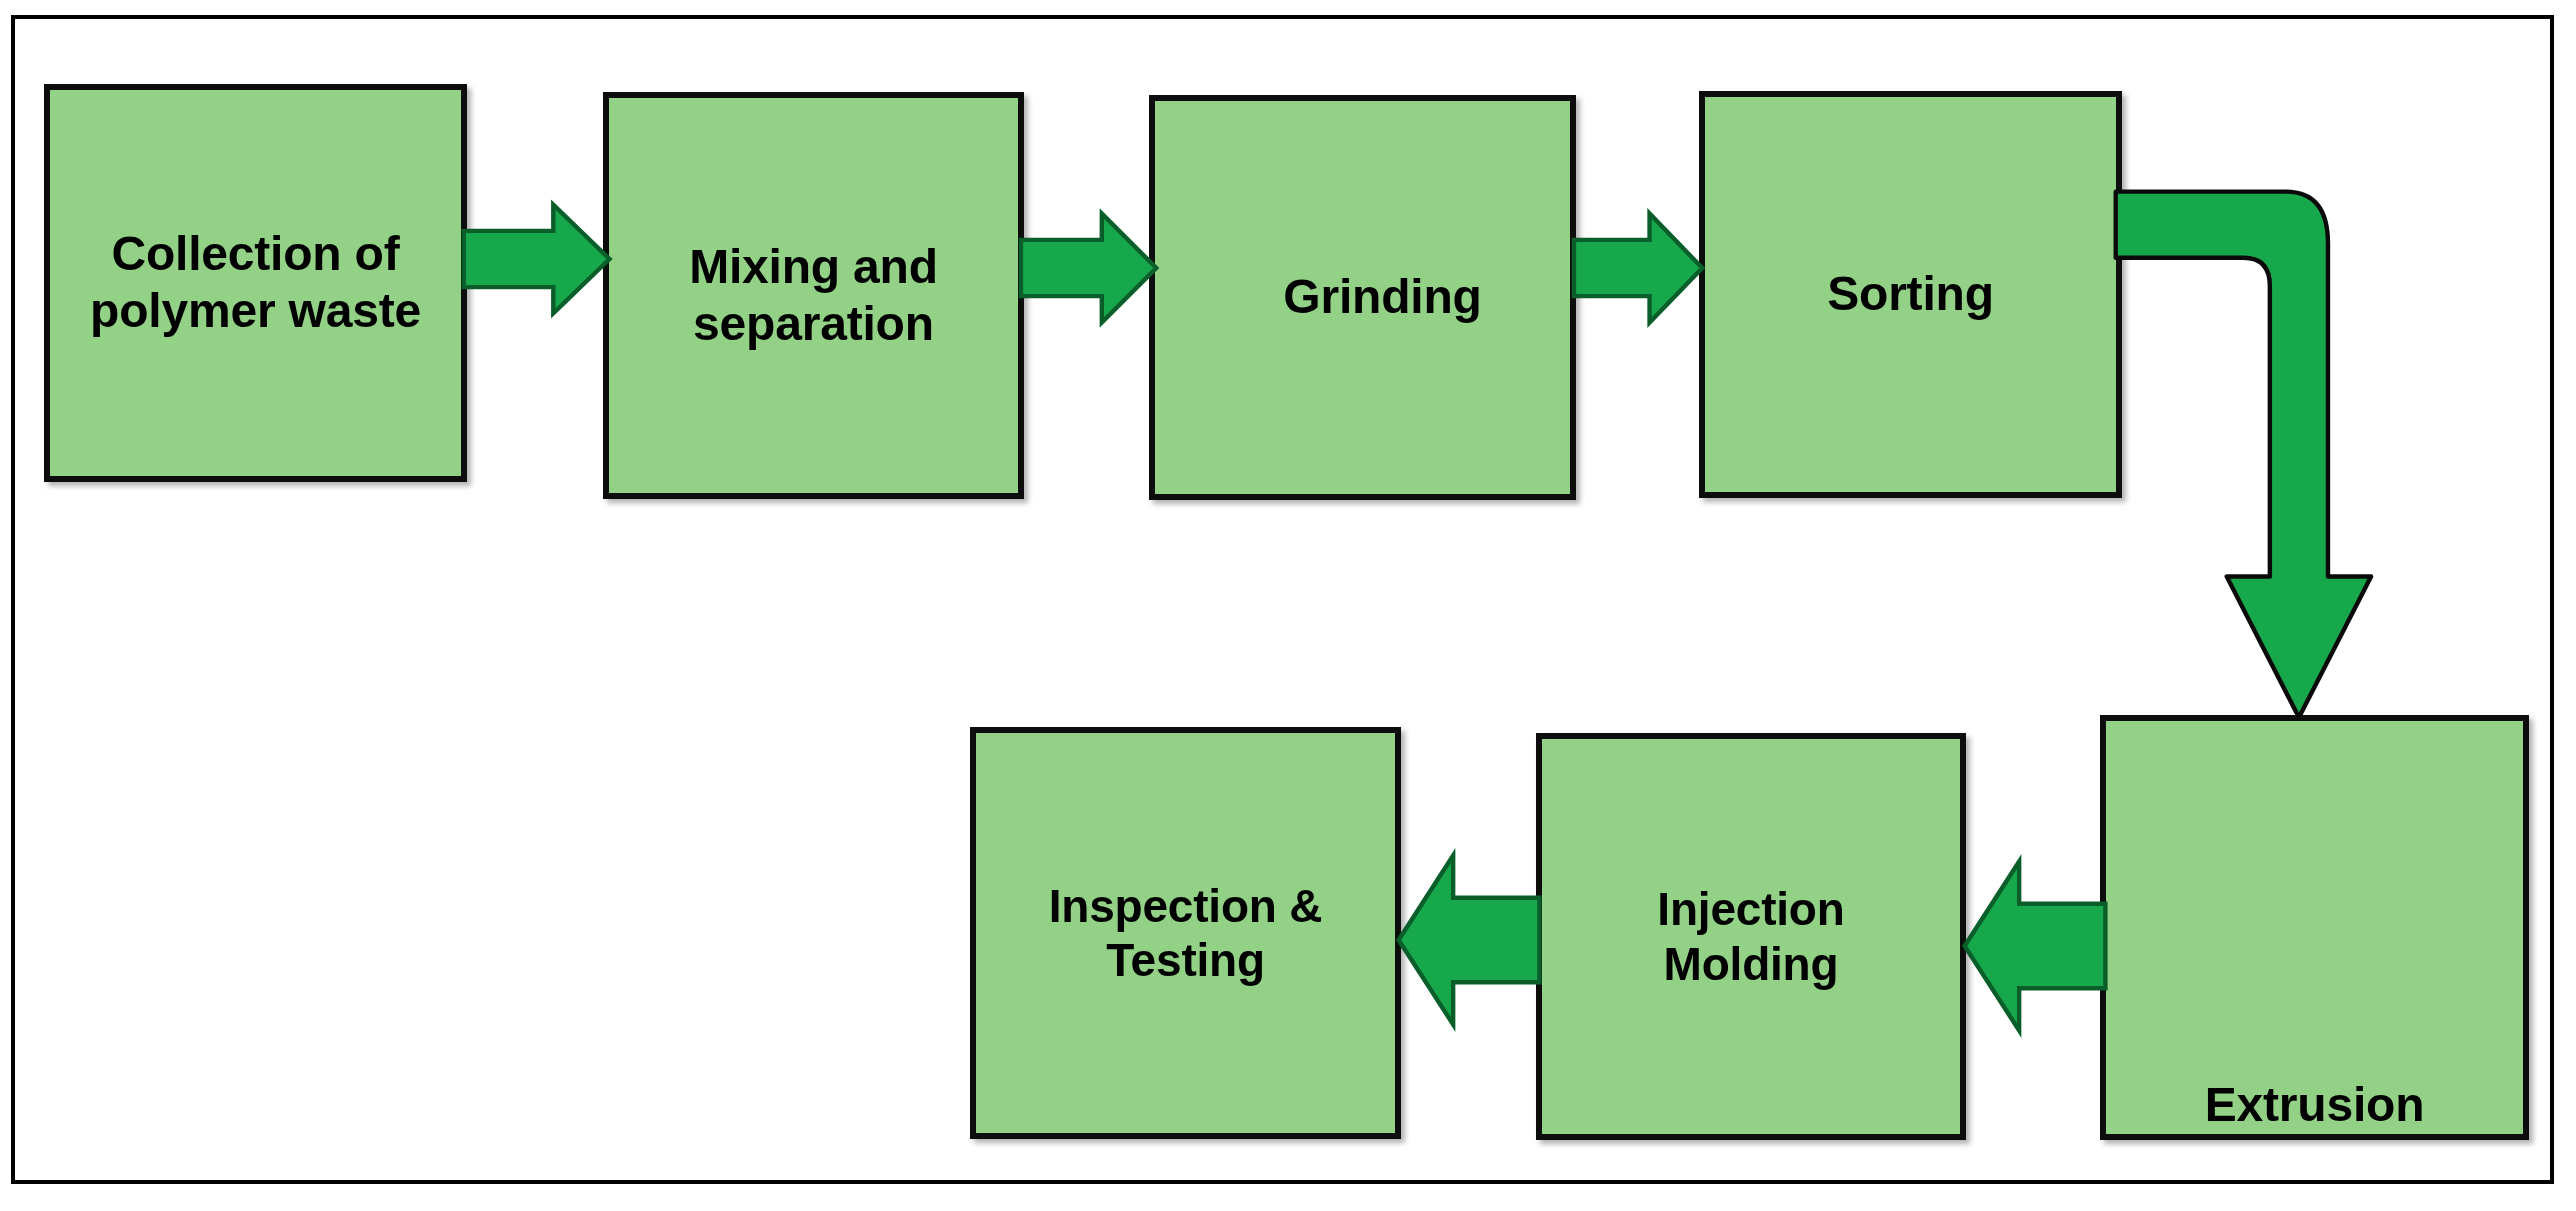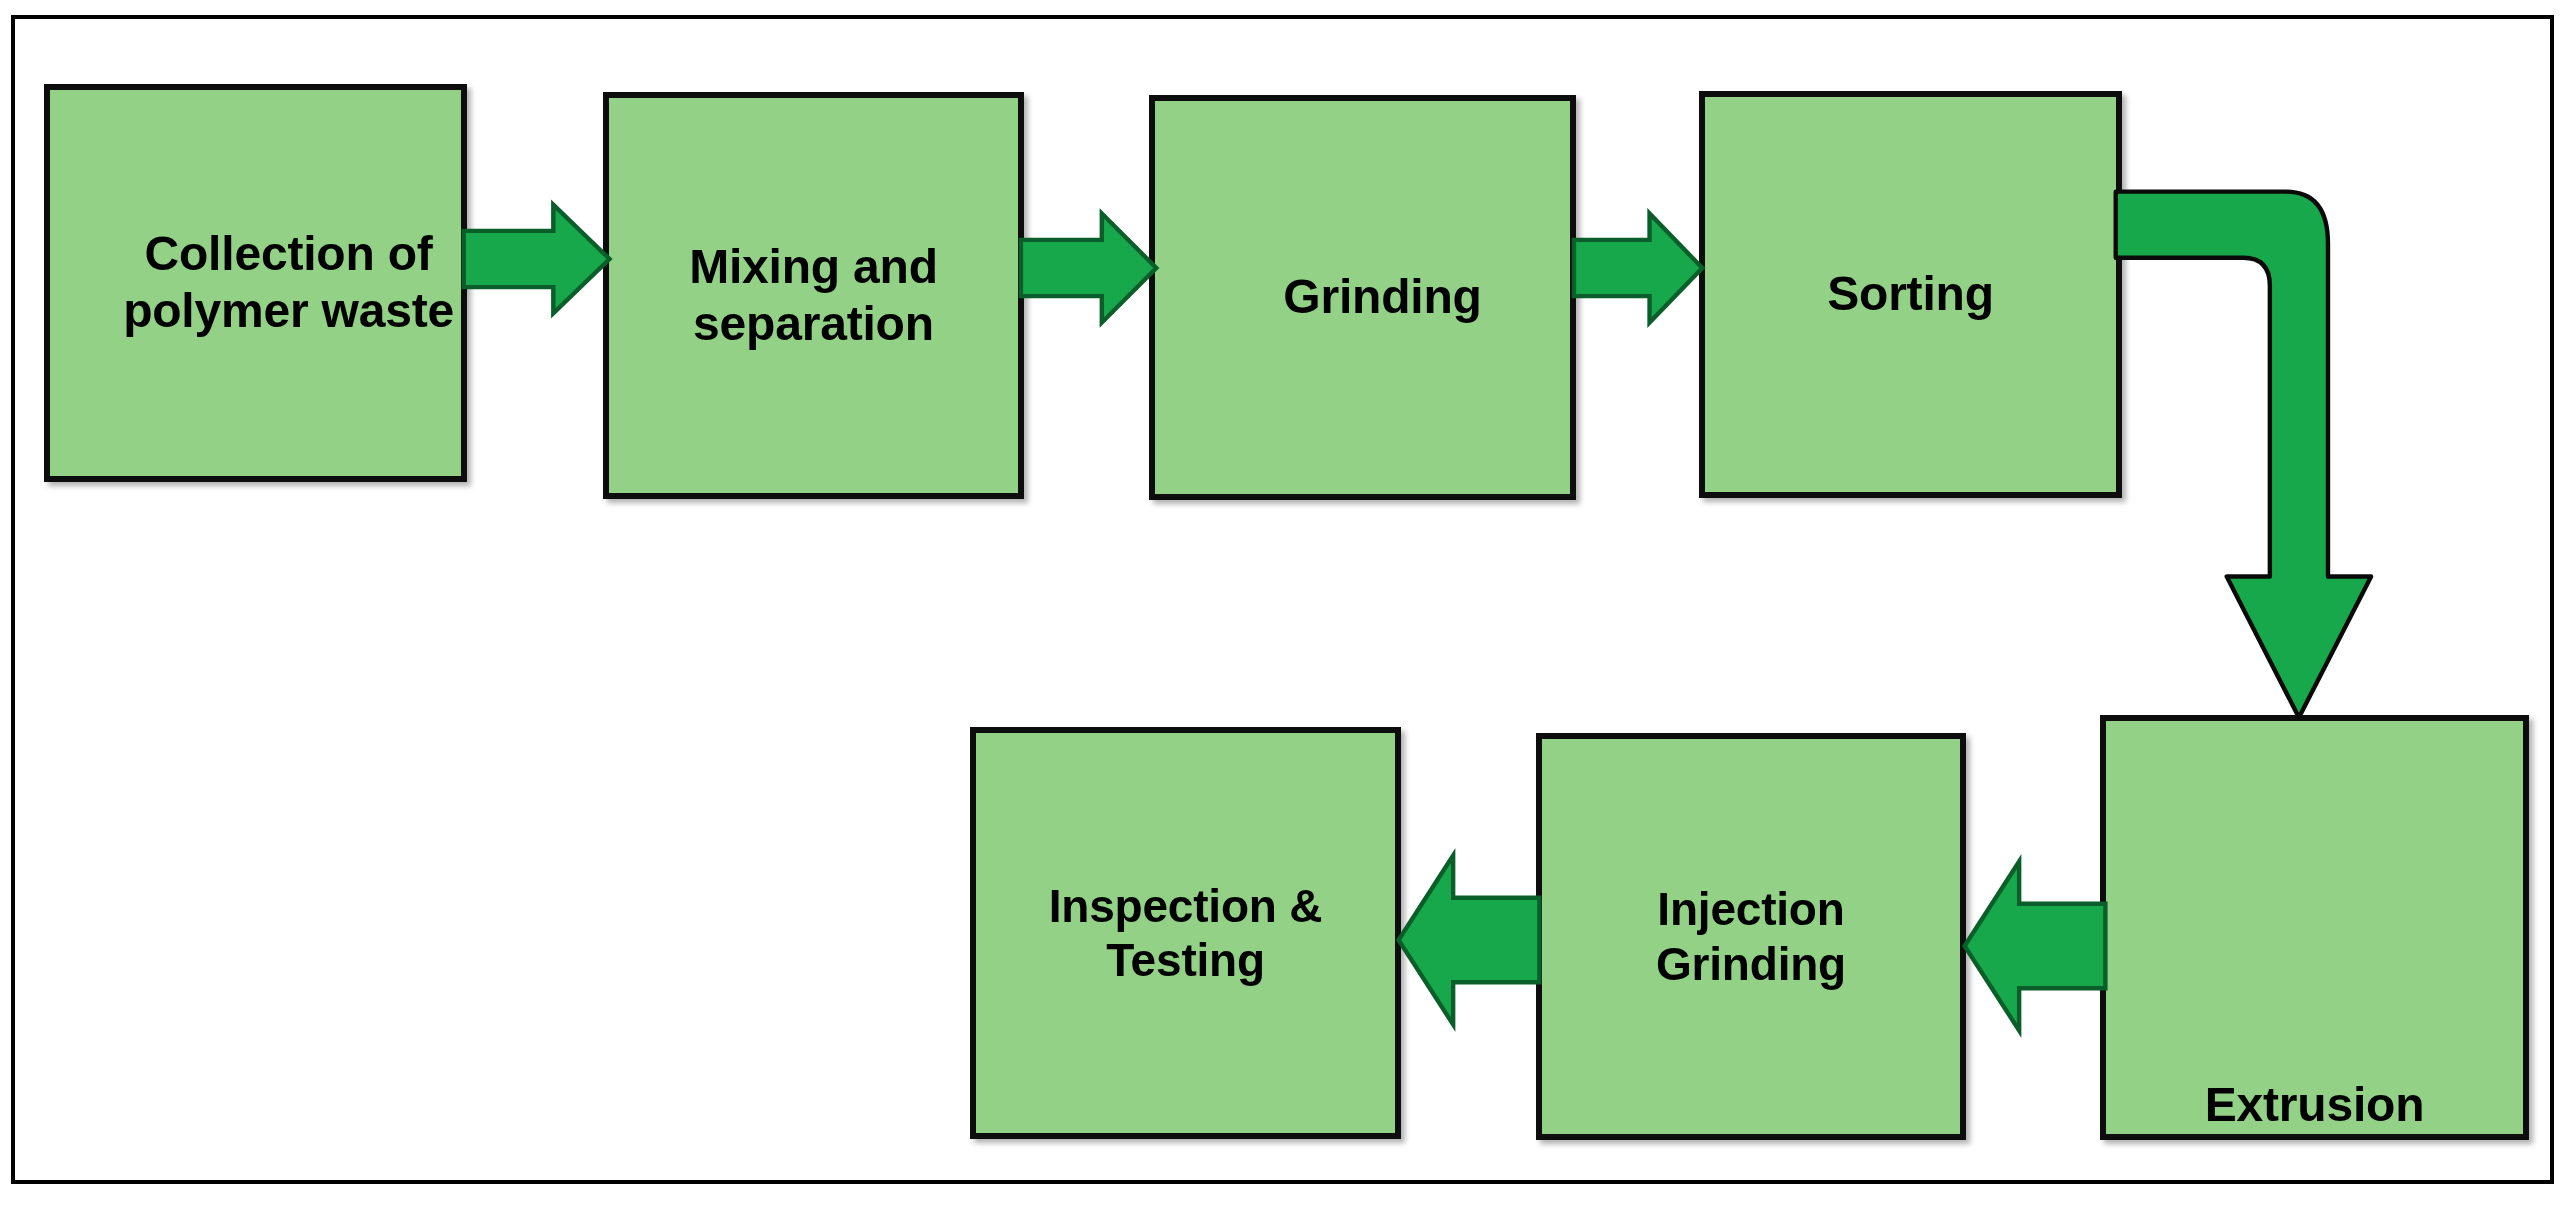--- a/index.html
+++ b/index.html
@@ -59,21 +59,21 @@
   }
   .arrow svg { display: block; overflow: visible; }
 </style>
 </head>
 <body>
 
 <div id="canvas">
 
   <div id="outer-frame"></div>
 
-  <div class="proc-box" style="left:44px; top:84px; width:423px; height:398px;justify-content:flex-end;">
+  <div class="proc-box" style="left:44px; top:84px; width:423px; height:398px;">
     <span class="proc-label fs-big">Collection of
 polymer waste</span>
   </div>
 
   <div class="proc-box" style="left:603px; top:92px; width:421px; height:407px;">
     <span class="proc-label fs-big">Mixing and
 separation</span>
   </div>
 
   <div class="proc-box" style="left:1149px; top:95px; width:427px; height:405px;padding-left:40px;">
@@ -83,21 +83,21 @@
   <div class="proc-box" style="left:1699px; top:91px; width:423px; height:407px;">
     <span class="proc-label fs-big">Sorting</span>
   </div>
 
   <div class="proc-box" style="left:2100px; top:715px; width:429px; height:425px;align-items:flex-end;">
     <span class="proc-label fs-big">Extrusion</span>
   </div>
 
   <div class="proc-box" style="left:1536px; top:733px; width:430px; height:407px;">
     <span class="proc-label fs-mid">Injection
-Grinding</span>
+Molding</span>
   </div>
 
   <div class="proc-box" style="left:970px; top:727px; width:431px; height:412px;text-align:center;">
     <span class="proc-label fs-mid">Inspection &amp;
 Testing</span>
   </div>
 
   <div class="arrow" style="left:462px; top:201px;">
     <svg width="151" height="116" viewBox="0 0 172 132">
       <path d="M 2,34 L 104,34 L 104,4 L 168,66 L 104,128 L 104,98 L 2,98 Z" fill="#17a84b" stroke="#0a5e2a" stroke-width="5" stroke-linejoin="miter"></path>

